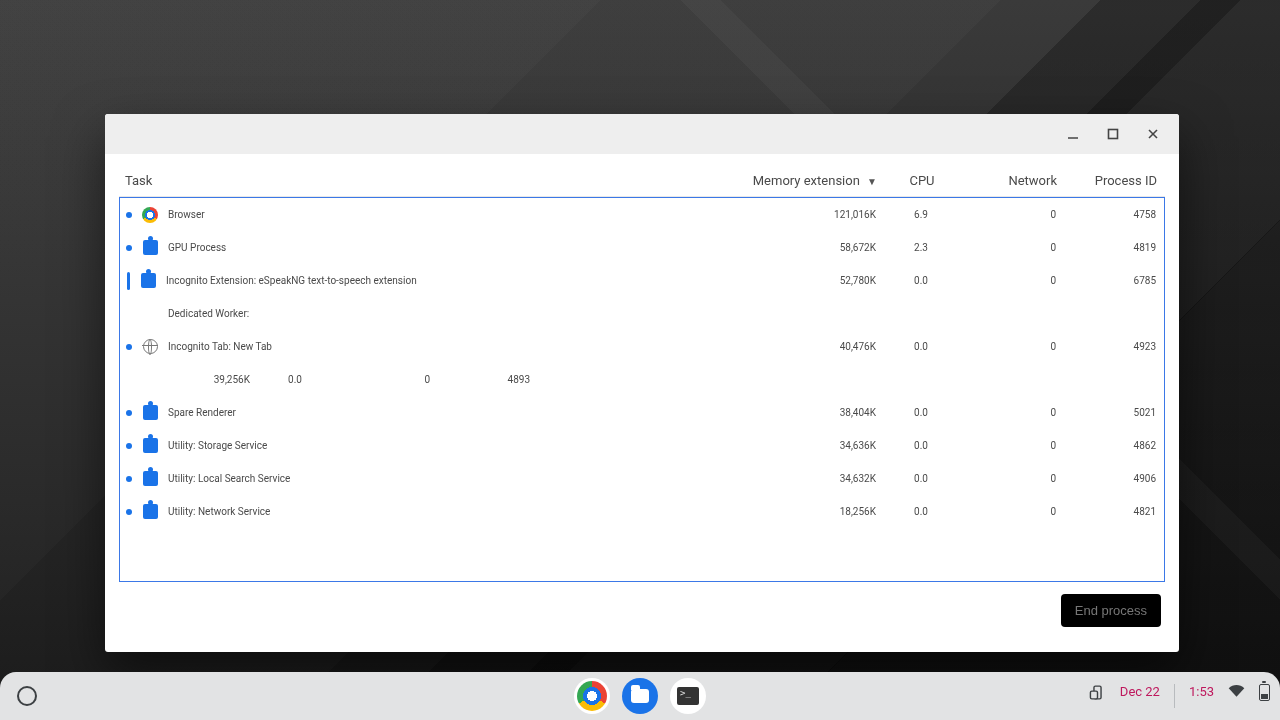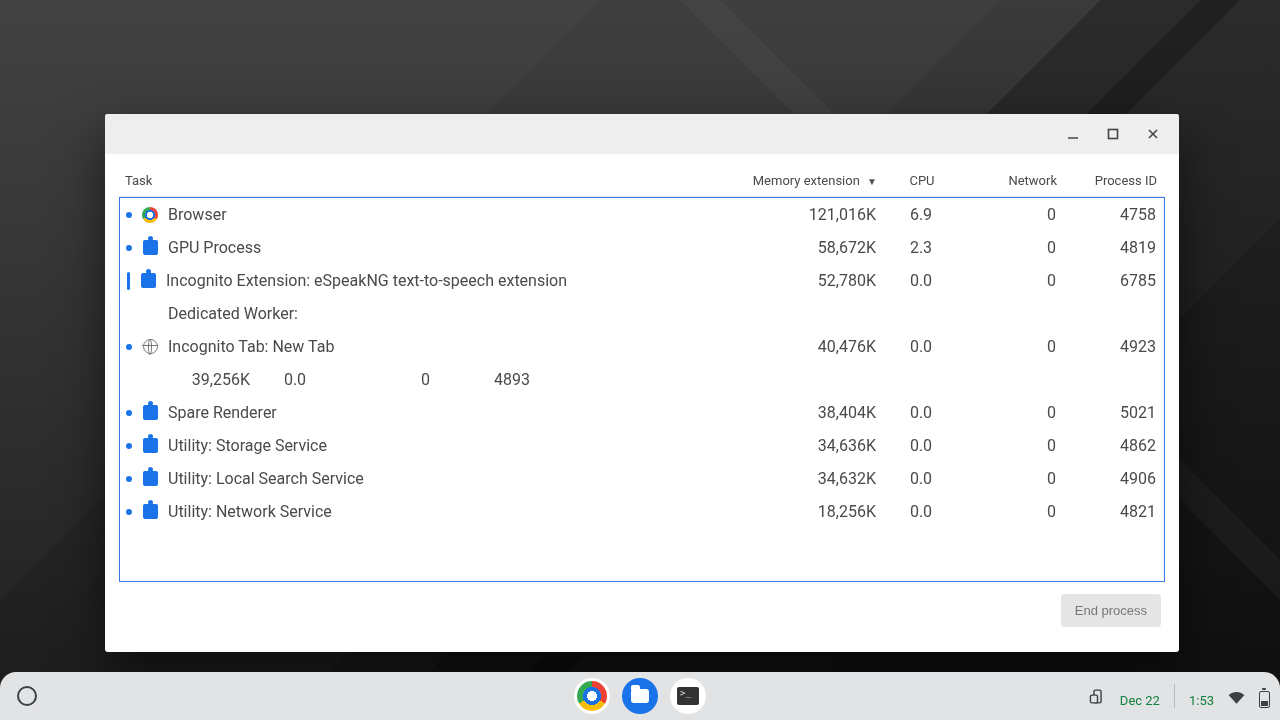--- a/index.html
+++ b/index.html
@@ -96,21 +96,21 @@
     border: 1px solid #3b78e7;
     flex: 1;
     overflow: hidden;
     background: #fff;
   }
 
   .row {
     display: flex;
     align-items: center;
     height: 33px;
-    font-size: 16px;
+    font-size: 10px;
     color: #4a4a4a;
   }
   .row .col-task {
     display: flex;
     align-items: center;
     gap: 10px;
     padding-left: 6px;
   }
   .dot {
     width: 6px; height: 6px;
@@ -181,21 +181,21 @@
   }
 
   .footer {
     height: 56px;
     display: flex;
     align-items: center;
     justify-content: flex-end;
     padding-right: 4px;
   }
   .endbtn {
-    background: #e5e5e5;
+    background: #000000;
     color: #777;
     font-size: 13px;
     padding: 9px 14px;
     border-radius: 4px;
     border: none;
   }
 
   
   .shelf {
     position: absolute;
@@ -262,23 +262,23 @@
     content: ">_";
     position: absolute;
     left: 3px; top: 1px;
     color: #e0e0e0;
     font-size: 9px;
     font-family: monospace;
   }
   .tray {
     margin-left: auto;
     display: flex;
-    align-items: flex-end;
+    align-items: flex-start;
     gap: 14px;
-    color: #15803d;
+    color: #be185d;
     font-size: 13px;
   }
   .tray .sep { width: 1px; height: 24px; background: #b8bbbe; }
   .tray svg { width: 17px; height: 17px; }
   .wifi svg { width: 17px; height: 14px; }
   .batt {
     width: 9px; height: 15px;
     border: 1.6px solid #3c4043;
     border-radius: 2px;
     position: relative;

